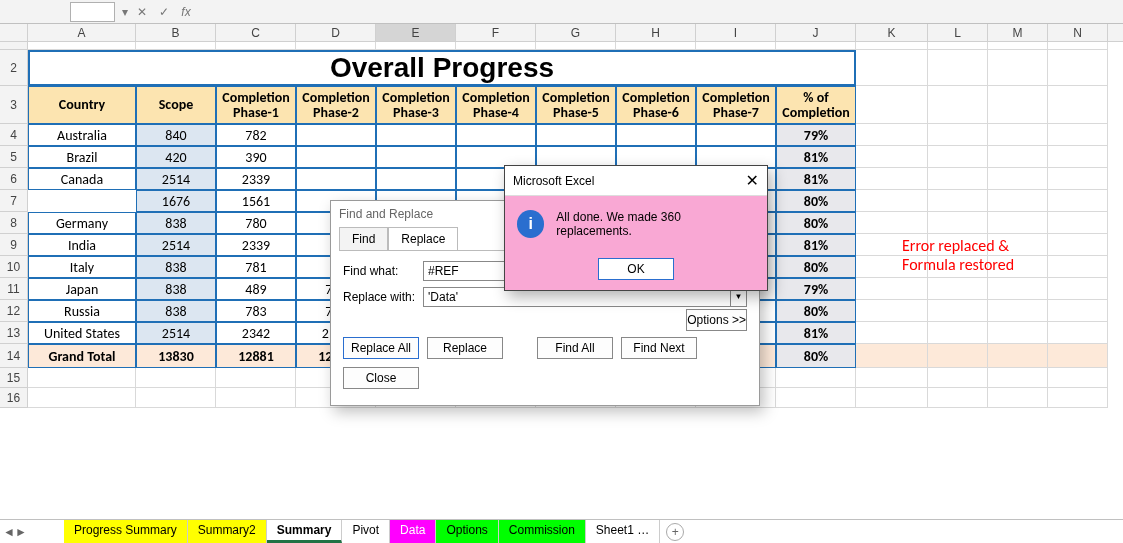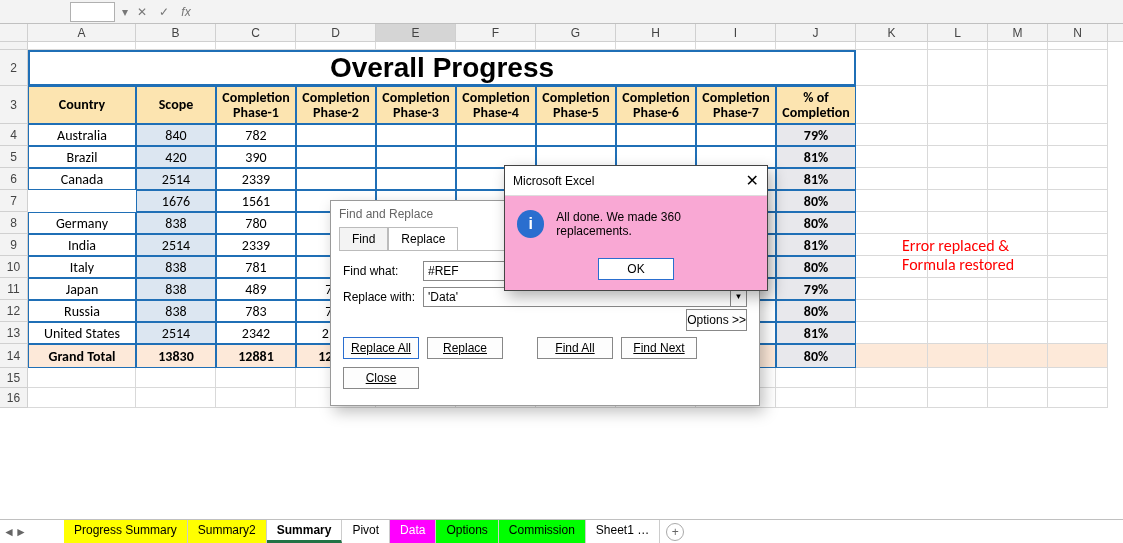--- a/index.html
+++ b/index.html
@@ -131,21 +131,21 @@
   .frdlg .tabs .t.active { background:#fff; }
   .frdlg .body { border-top:1px solid #bbb; margin:0 8px 8px; padding:10px 4px 4px; }
   .frdlg .frow { display:flex; align-items:center; margin-bottom:6px; }
   .frdlg .lbl { width:80px; }
   .frdlg .inp { flex:1; height:20px; border:1px solid #888; padding:0 4px; font-size:12px; }
   .frdlg .dd2 {
     width:16px; height:20px; border:1px solid #888; border-left:none;
     text-align:center; font-size:8px; line-height:18px;
   }
   .frdlg .optrow { text-align:right; margin:6px 0; }
-  .frdlg .btnrow { display:flex; gap:8px; justify-content:flex-start; padding:4px 0; flex-wrap:wrap;text-decoration:underline;}
+  .frdlg .btnrow { display:flex; gap:8px; justify-content:flex-start; padding:4px 0; flex-wrap:wrap;}
   .winbtn {
     padding:3px 0; border:1px solid #888; background:#fdfdfd;
     min-width:76px; text-align:center; font-size:12px;
   }
   .winbtn.primary { border:1.5px solid #2a6ecf; }
 
   
   .msgbox {
     position:absolute; left:480px; top:165px; width:264px;
     background:#f9a8d4; border:1px solid #444;

